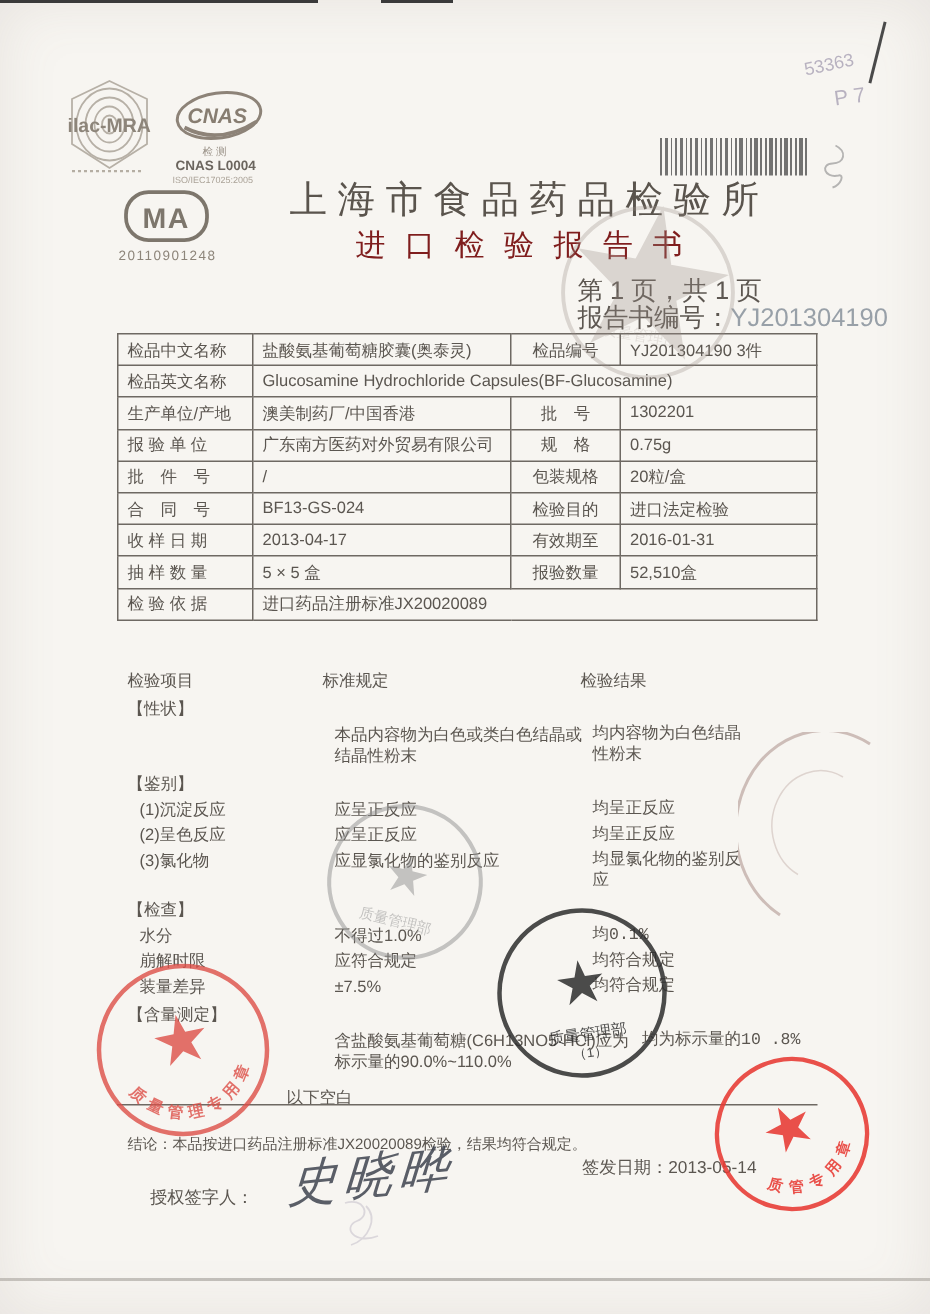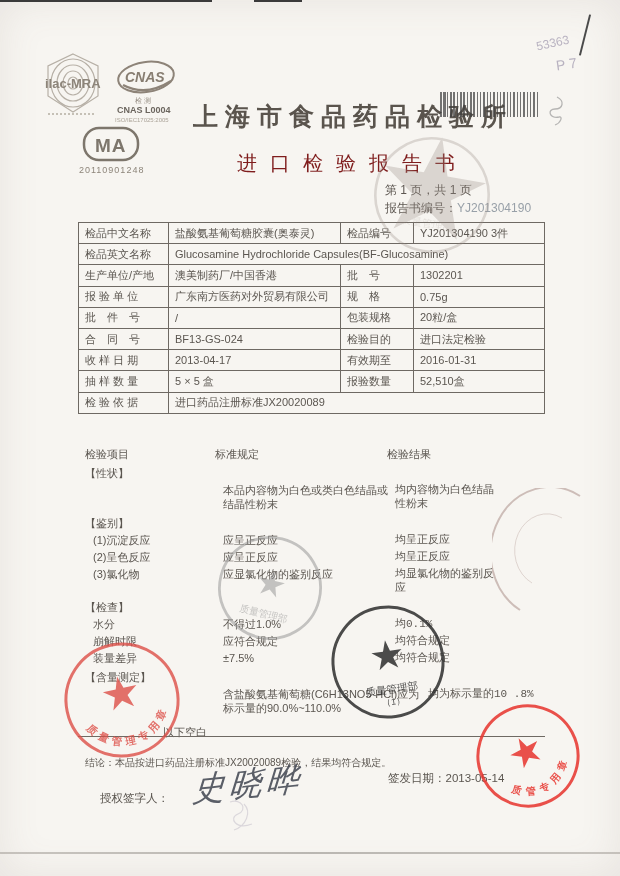--- a/index.html
+++ b/index.html
@@ -4,39 +4,39 @@
 <style>
   html,body{margin:0;padding:0;background:#e8e6e2;}
   .page{position:relative;width:620px;height:876px;background:#f7f5f1;overflow:hidden;
         font-family:"Liberation Sans",sans-serif;color:#55504b;
         box-shadow:inset 0 0 40px rgba(120,110,95,.12);}
   .abs{position:absolute;}
   .edge{background:#3a3a3a;height:2px;}
   
   .org-title{font-size:25px;letter-spacing:7px;color:#5a544d;font-weight:500;white-space:nowrap;}
   .doc-title{font-size:20px;letter-spacing:13px;color:#7f1d1d;font-weight:500;white-space:nowrap;}
-  .meta{font-size:12px;color:#5d5751;}
+  .meta{font-size:17px;color:#5d5751;}
   .faded{color:#98a0a8;}
   .logo-txt{color:#8d857a;}
   
   #info-table{position:absolute;left:78px;top:222px;width:467px;border-collapse:collapse;table-layout:fixed;}
   #info-table td{border:1px solid #6e6963;font-size:11px;padding:1px 6px;height:18.2px;
                  color:#5b5650;white-space:nowrap;overflow:hidden;}
   td.lbl{width:77px;}
-  td.lbl2{width:60px;}
+  td.lbl2{width:60px;text-align:center;}
   td.val2{width:118px;}
   
   #results{position:absolute;left:85px;top:447px;width:472px;font-size:11px;line-height:14px;color:#5b5650;}
   .rhead{display:flex;margin-bottom:2px;}
   .h-item{width:130px;} .h-std{width:172px;} .h-res{width:108px;}
   .sec-title{margin-top:5px;}
   .rrow{display:flex;align-items:flex-start;margin-top:3px;}
   .c-item{width:130px;padding-left:8px;} .c-std{width:172px;} .c-res{width:108px;font-family:Liberation Mono, monospace;}
   .rrow.wide .c-std{width:205px;}
-  #blank-note{margin-top:10px;margin-left:78px;}
+  #blank-note{margin-top:10px;margin-left:106px;}
   .hline{background:#6e6963;height:1px;}
   #conclusion{position:absolute;left:85px;top:756px;width:450px;font-size:10px;color:#5b5650;}
   .signline{font-size:11.5px;color:#5b5650;}
   #signature{position:absolute;left:192px;top:762px;font-size:33px;color:#3f4450;
              font-style:italic;transform:rotate(-6deg) skewX(-10deg);opacity:.85;letter-spacing:4px;}
   
   .stamp{position:absolute;z-index:5;pointer-events:none;}
   
   #barcode{position:absolute;left:440px;top:92px;width:98px;height:25px;opacity:.72;
     background:repeating-linear-gradient(90deg,#3f3f3f 0px,#3f3f3f 1.5px,transparent 1.5px,transparent 3px,
@@ -75,21 +75,21 @@
     <text x="4" y="58" font-size="9" font-weight="bold" fill="#6b655e">CNAS L0004</text>
     <text x="2" y="67" font-size="6" fill="#aba398">ISO/IEC17025:2005</text>
   </svg>
 
   <svg class="abs" style="left:82px;top:126px;" width="58" height="36" viewBox="0 0 58 36">
     <rect x="2" y="2" width="54" height="32" rx="15" fill="none" stroke="#7d766c" stroke-width="2.5"></rect>
     <text x="13" y="26" font-size="19" font-weight="bold" fill="#7d766c" letter-spacing="1">MA</text>
   </svg>
   <div class="abs logo-txt" style="left:79px;top:165px;font-size:9px;letter-spacing:1px;">20110901248</div>
 
-  <div class="abs org-title" style="left:193px;top:100px;font-weight:bold;">上海市食品药品检验所</div>
+  <div class="abs org-title" style="left:193px;top:116px;">上海市食品药品检验所</div>
   <div class="abs doc-title" style="left:237px;top:150px;">进口检验报告书</div>
   <div class="abs meta" style="left:385px;top:182px;">第 1 页，共 1 页</div>
   <div class="abs meta" style="left:385px;top:200px;">
     <span>报告书编号：</span><span class="faded">YJ201304190</span>
   </div>
 
   <table id="info-table">
       <tbody>
         <tr>
           <td class="lbl">检品中文名称</td>

